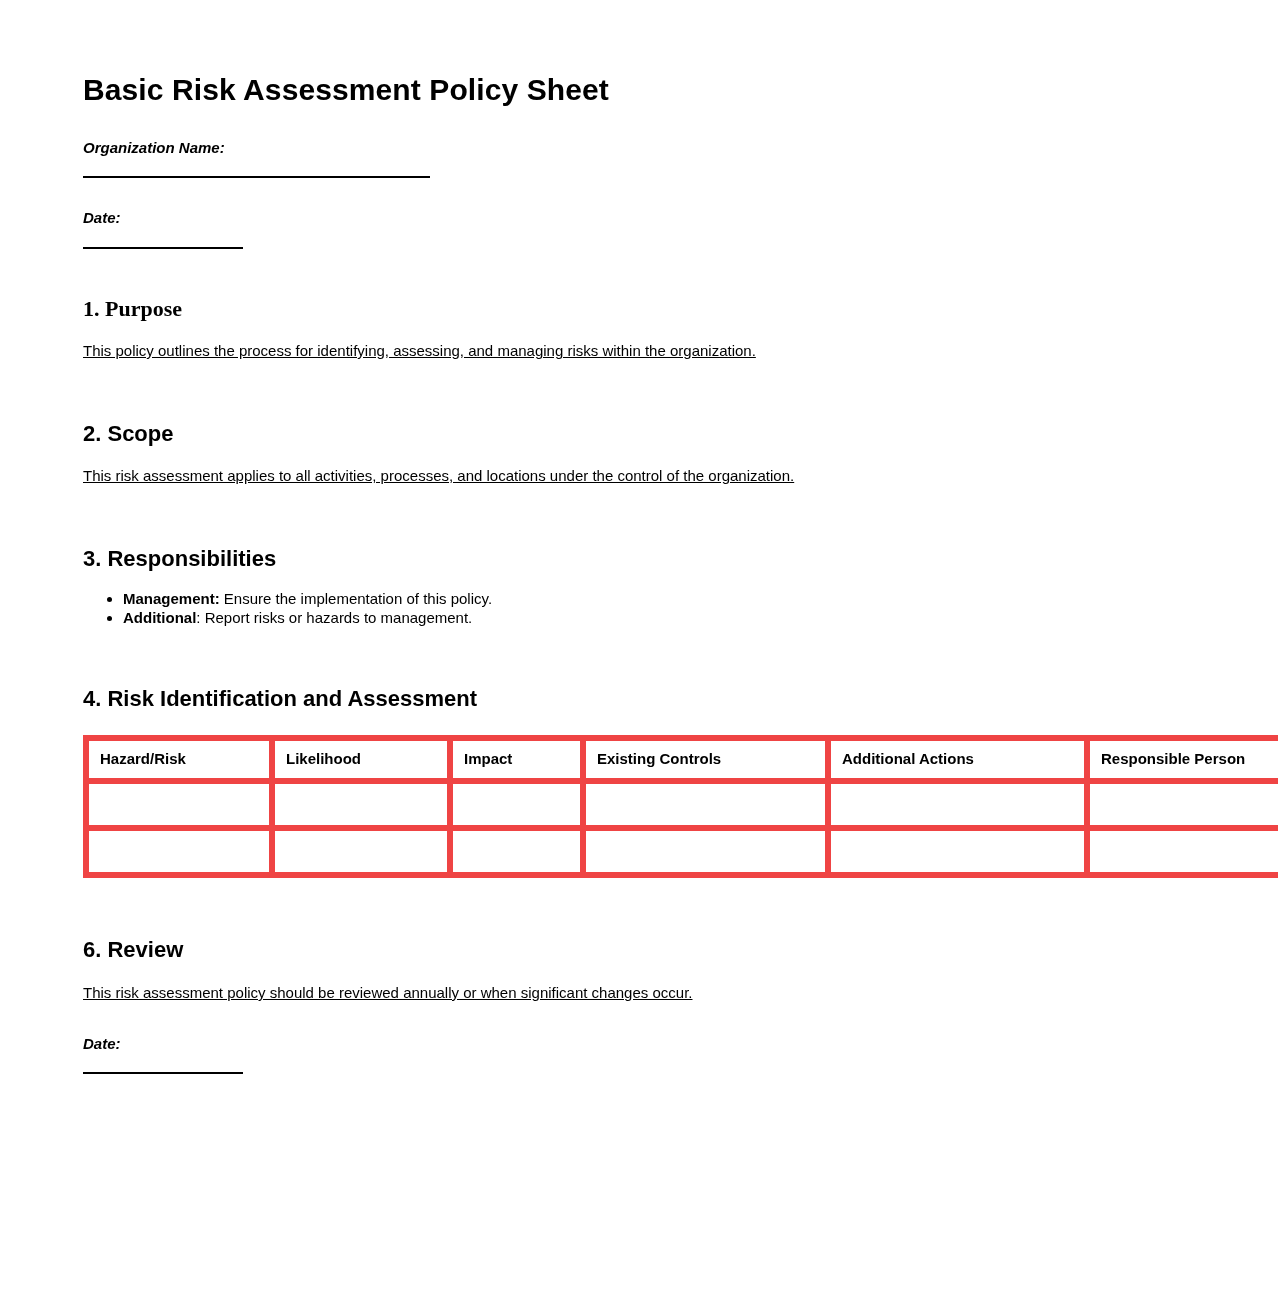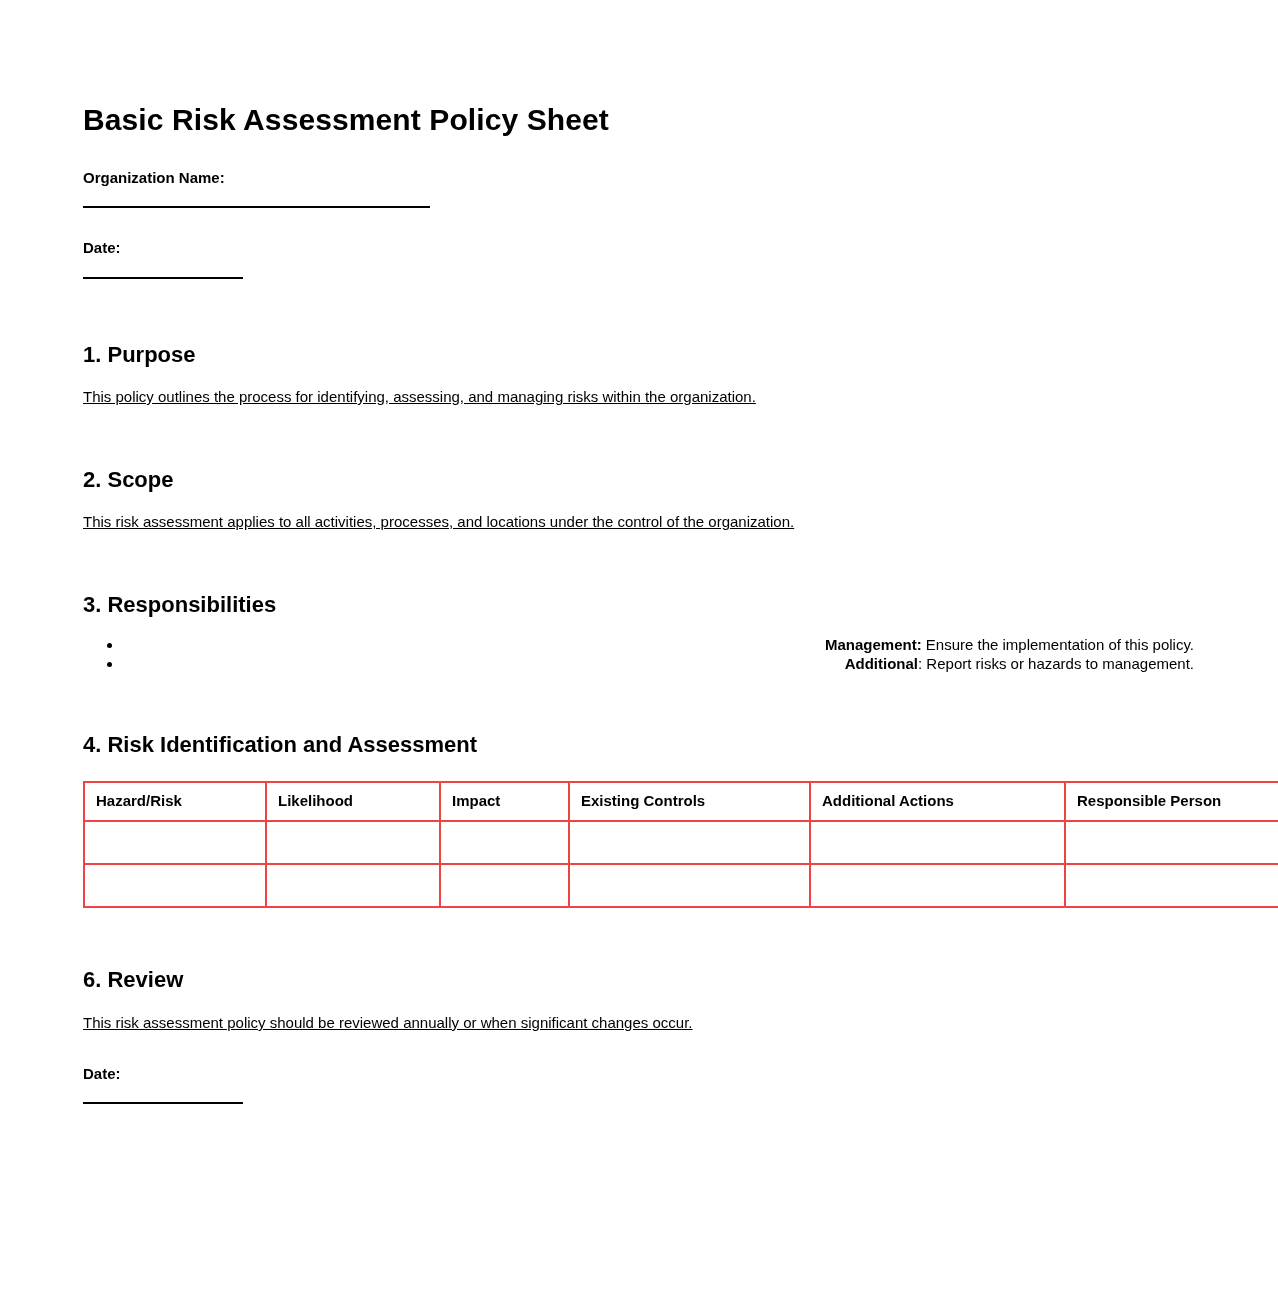--- a/index.html
+++ b/index.html
@@ -12,21 +12,21 @@
     height: 1300px;
     font-family: "Liberation Sans", sans-serif;
     color: #000000;
     -webkit-font-smoothing: antialiased;
   }
   .page {
     position: relative;
     width: 1278px;
     height: 1300px;
     box-sizing: border-box;
-    padding: 92px 84px 0 83px;
+    padding: 62px 84px 0 83px;
   }
 
   
   .doc-title {
     font-size: 30px;
     font-weight: bold;
     line-height: 1.2;
     letter-spacing: 0.1px;
     margin: 0 0 0 0;
     padding-top: 10px;
@@ -34,38 +34,39 @@
 
   
   .field-block {
     margin-top: 30px;
   }
   .field-label {
     font-size: 15px;
     font-weight: bold;
     line-height: 1.35;
     margin: 0;
+    font-style: italic;
   }
   .field-rule {
     border-bottom: 2px solid #000000;
     height: 0;
     margin-top: 18px;
   }
   .rule-long  { width: 347px; }
   .rule-short { width: 160px; }
 
   
   .section-heading {
     font-size: 22px;
     font-weight: bold;
     line-height: 1.25;
     margin: 0;
     padding: 0;
   }
-  .sec-gap-1 { margin-top: 62px; }
+  .sec-gap-1 { margin-top: 46px; font-family: Liberation Serif, serif; }
   .sec-gap   { margin-top: 58px; }
 
   
   .body-text {
     font-size: 15px;
     line-height: 1.45;
     margin: 18px 0 0 0;
     font-weight: normal;
     text-decoration: underline;
   }
@@ -74,36 +75,35 @@
   ul.resp-list {
     margin: 16px 0 0 0;
     padding-left: 40px;
     list-style-type: disc;
   }
   ul.resp-list li {
     font-size: 15px;
     line-height: 1.28;
     margin: 0;
     padding: 0;
-    text-align: right;
   }
   ul.resp-list li .lead {
     font-weight: bold;
   }
 
   
   .risk-table {
     width: 1111px;
     border-collapse: collapse;
     margin-top: 23px;
     table-layout: fixed;
   }
   .risk-table th,
   .risk-table td {
-    border: 2px solid #ef4444;
+    border: 6px solid #ef4444;
     text-align: left;
     vertical-align: top;
     font-size: 15px;
     padding: 9px 11px 10px 11px;
   }
   .risk-table th {
     font-weight: bold;
     height: 18px;
   }
   .risk-table td {

